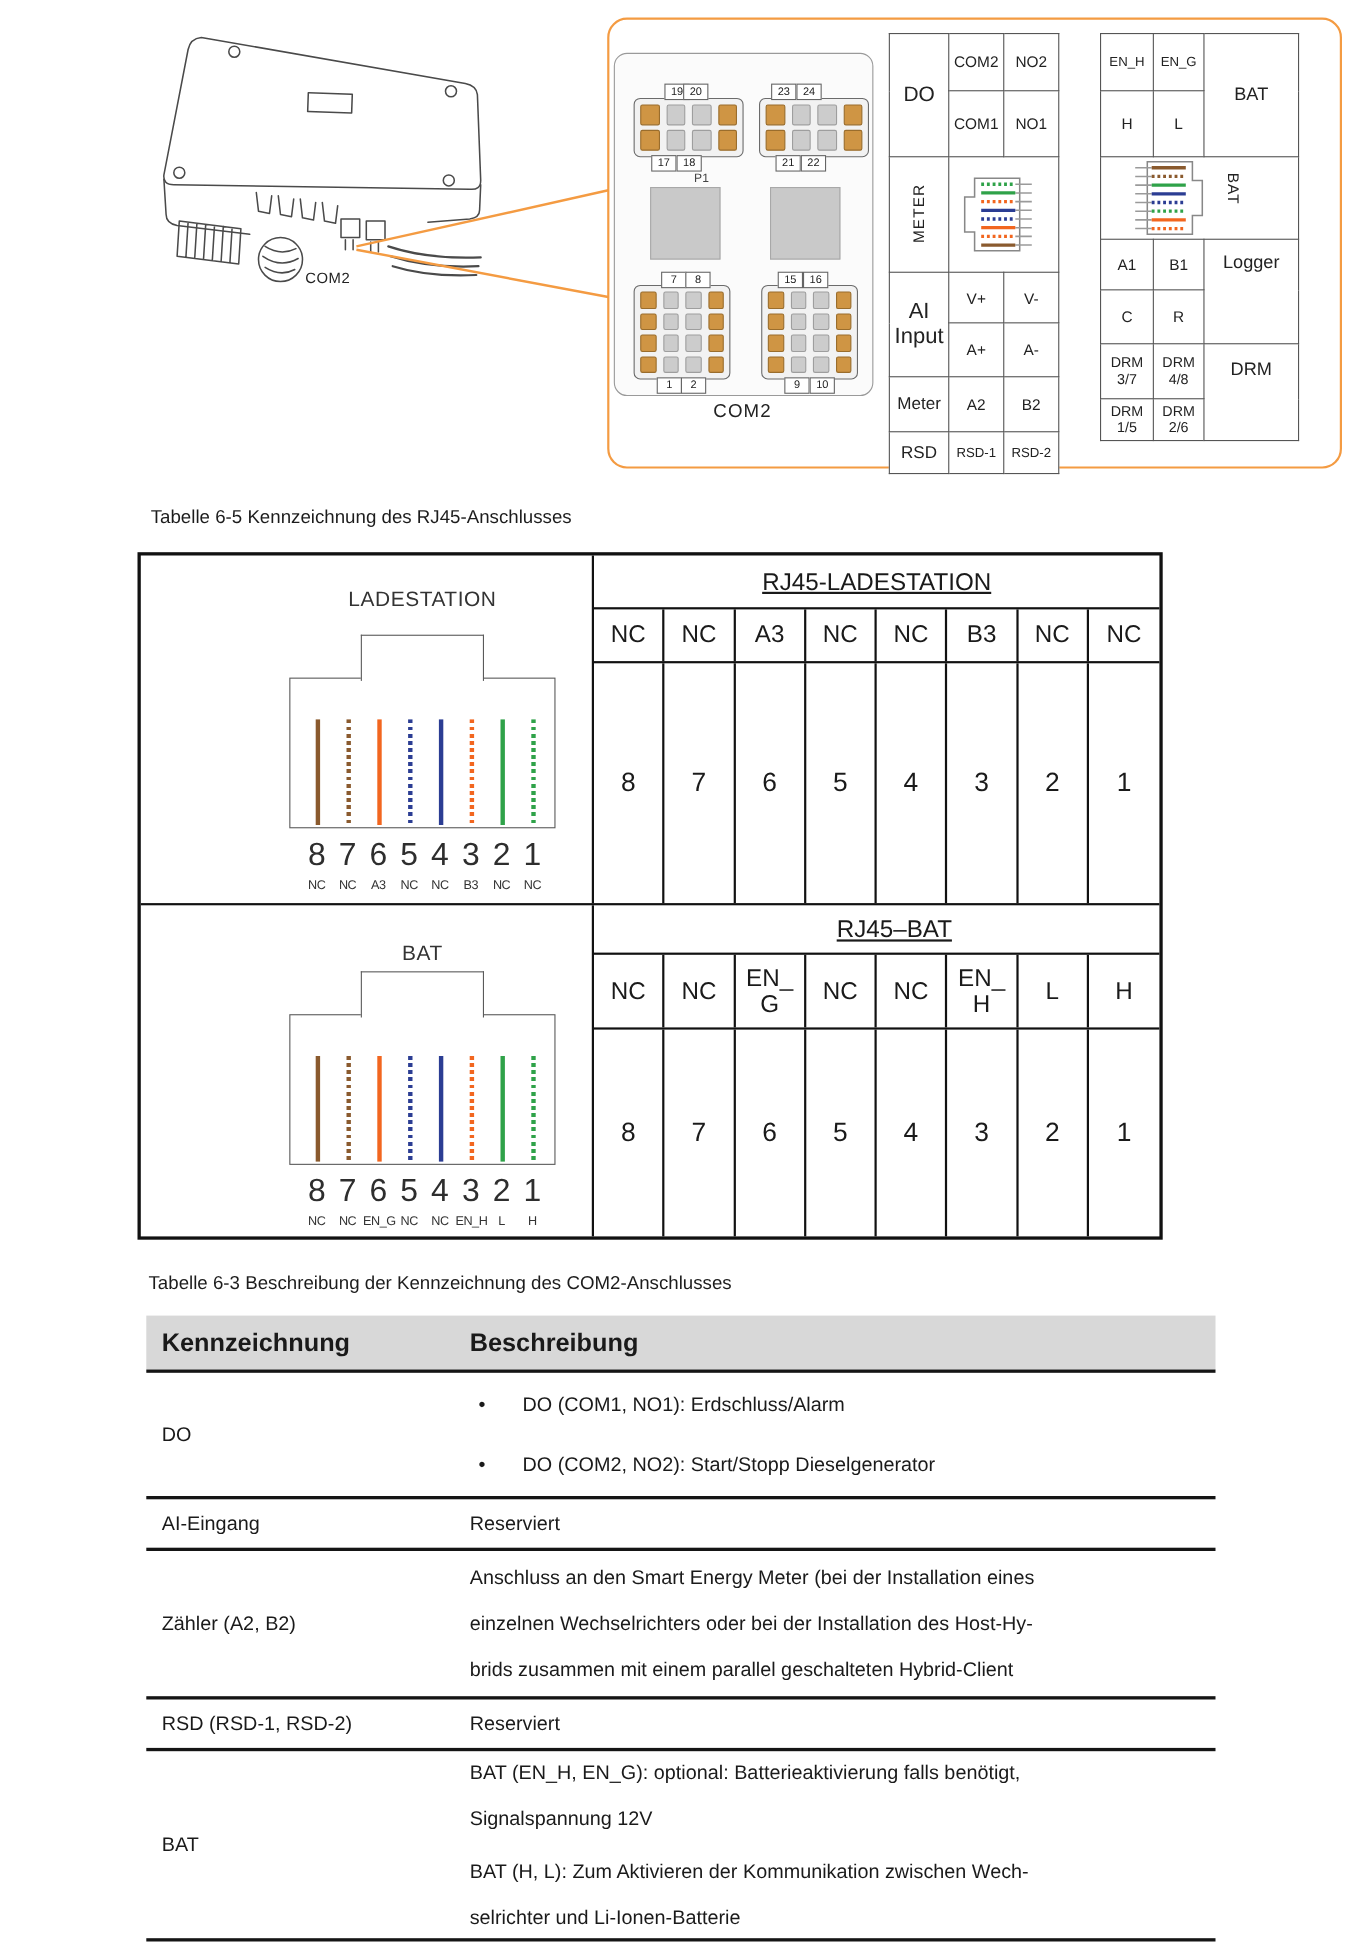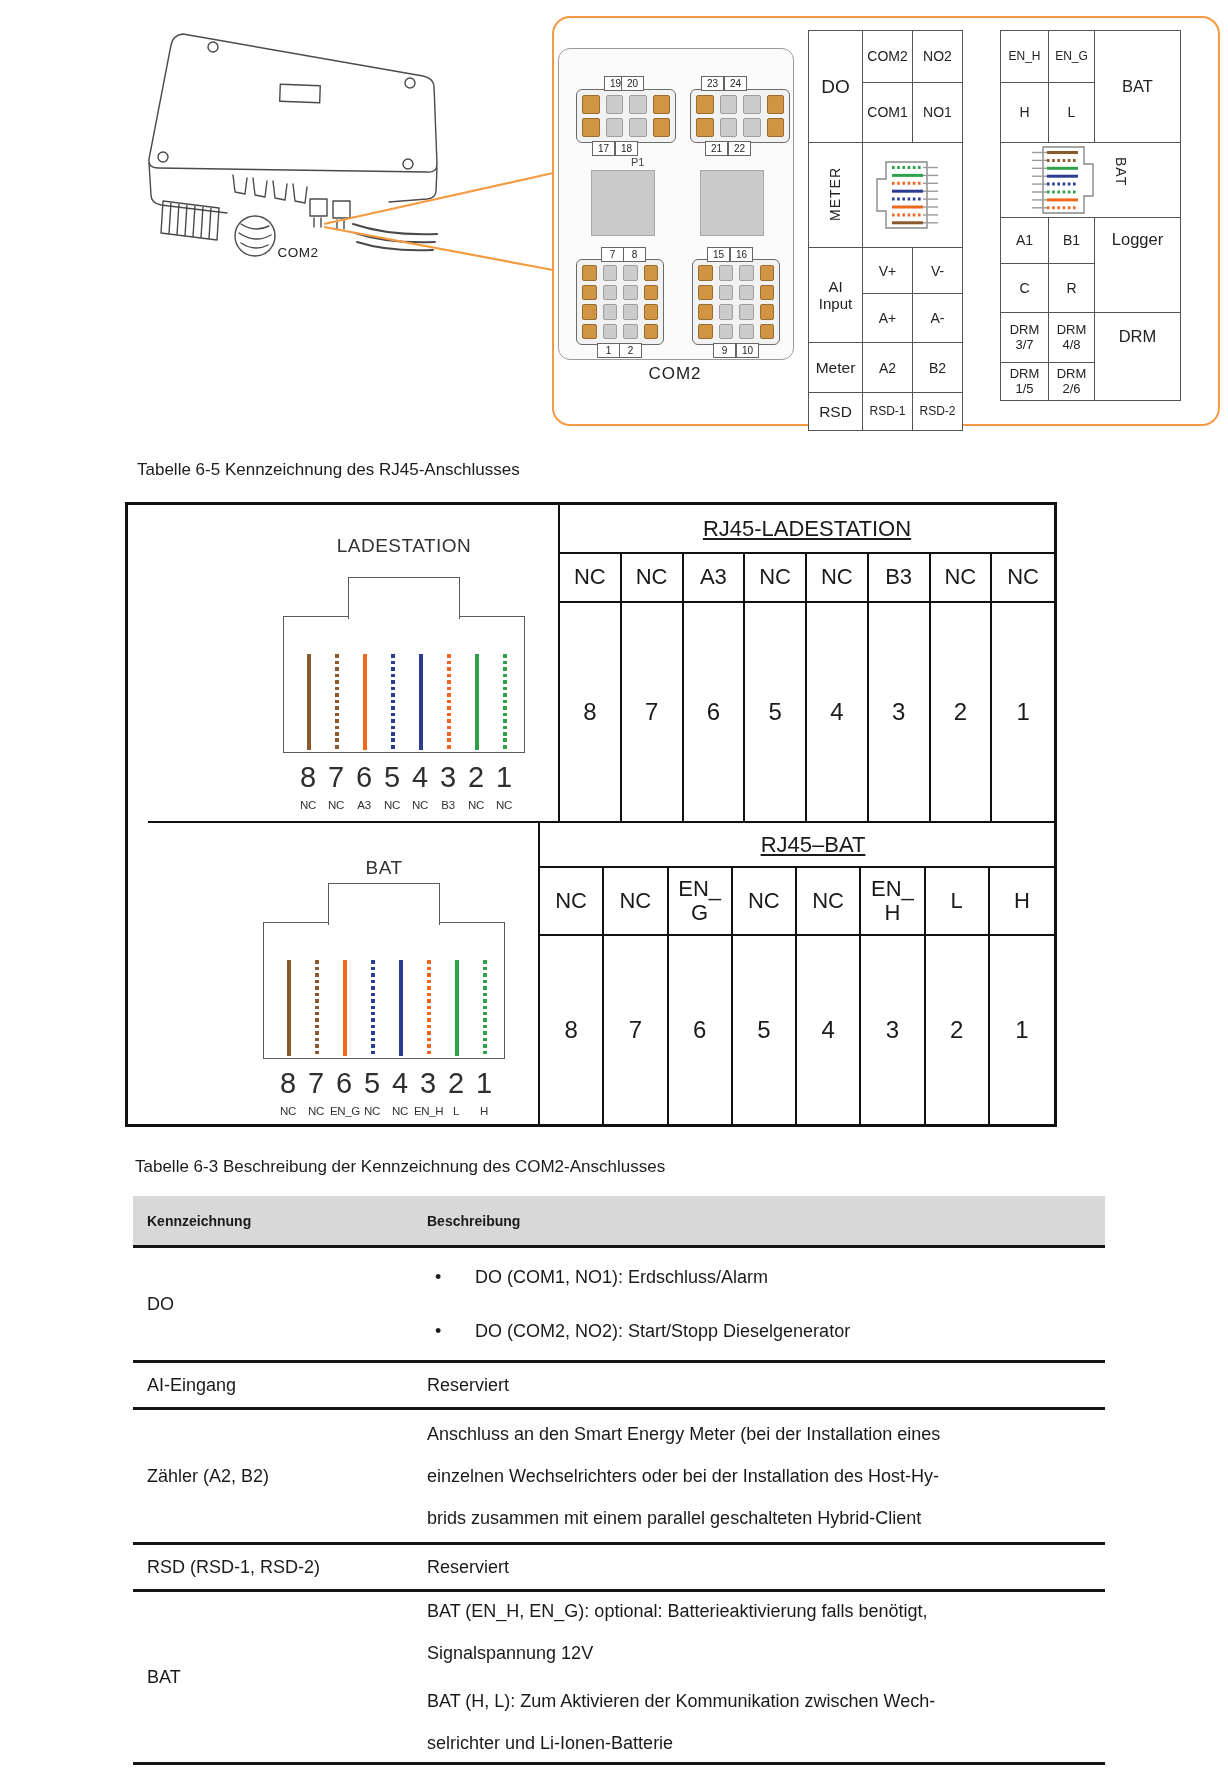--- a/index.html
+++ b/index.html
@@ -27,36 +27,36 @@
         font-size:10px;line-height:13px;text-align:center;color:#222;}
   .p1{position:absolute;font-size:11px;color:#444;padding-left:42px;}
   .term-caption{position:absolute;left:558px;top:364px;width:234px;text-align:center;
                 font-size:17px;letter-spacing:1px;color:#222;}
 
   
   table.pt{position:absolute;border-collapse:collapse;table-layout:fixed;background:#fff;}
   .pt td{border:1.4px solid #555;text-align:center;vertical-align:middle;font-size:14px;
          color:#222;white-space:pre-line;padding:0;line-height:1.15;}
   .pt td.big{font-size:19px;}
-  .pt td.ai{font-size:15px;}
+  .pt td.ai{font-size:20px;}
   .pt td.med{font-size:15.5px;}
   .pt td.small{font-size:12px;}
   .pt td.side{font-size:16.5px;}
   .pt td.topalign{vertical-align:top;}
   .pt td.drm2{font-size:13px;}
   .jackcell{position:relative;}
   .vtext{writing-mode:vertical-rl;transform:rotate(180deg);font-size:14px;letter-spacing:1px;color:#222;}
   .vtext2{position:absolute;writing-mode:vertical-rl;font-size:14px;letter-spacing:1px;color:#222;}
 
   
   .caption{position:absolute;font-size:17px;color:#1c1c1c;}
   #t62{position:absolute;left:125px;top:502px;width:932px;height:625px;border:3px solid #111;
        display:flex;flex-direction:column;box-sizing:border-box;background:#fff;}
   .t62-row{display:flex;position:relative;}
-  .t62-row.s1{height:316px;border-bottom:2.5px solid #111;margin-left:20px;}
+  .t62-row.s1{height:316px;border-bottom:2.5px solid #111;}
   .t62-row.s2{flex:1;}
   .t62-left{width:410px;border-right:2.5px solid #111;position:relative;}
   .plug-title{position:absolute;left:135px;width:242px;text-align:center;font-size:19px;
               letter-spacing:.5px;color:#333;}
   .s1 .plug-title{top:30px;} .s2 .plug-title{top:34px;}
   .plug{position:absolute;left:135px;width:242px;height:250px;}
   .s1 .plug{top:72px;} .s2 .plug{top:60px;}
   .plug-tab{position:absolute;left:65px;top:0;width:112px;height:42px;border:1.6px solid #5a5a5a;
             border-bottom:none;background:#fff;z-index:2;box-sizing:border-box;}
   .plug-body{position:absolute;left:0;top:39px;width:242px;height:137px;border:1.6px solid #5a5a5a;
@@ -76,21 +76,21 @@
   .s1 .t62-labs{height:47px;} .s2 .t62-labs{height:66px;}
   .t62-nums{flex:1;}
   .t62-grid>div{border-right:2px solid #111;display:flex;align-items:center;justify-content:center;
                 white-space:pre-line;text-align:center;}
   .t62-grid>div:last-child{border-right:none;}
   .t62-lab{font-size:22px;line-height:1.1;}
   .t62-num{font-size:24px;}
 
   
   #t63{position:absolute;left:133px;top:1196px;width:972px;border-bottom:3px solid #151515;background:#fff;}
-  .t63-head{height:49px;background:#d8d8d8;display:flex;align-items:center;font-weight:bold;font-size:14px;}
+  .t63-head{height:49px;background:#d8d8d8;display:flex;align-items:center;font-weight:bold;font-size:23px;}
   .t63-head .h1{width:294px;padding-left:14px;box-sizing:border-box;}
   .t63-row{display:flex;border-top:3px solid #151515;}
   .t63-label{width:294px;padding-left:14px;box-sizing:border-box;display:flex;align-items:center;
              font-size:18px;}
   .t63-body{flex:1;display:flex;flex-direction:column;justify-content:center;font-size:18px;
             white-space:pre-line;}
   .r0{height:112px;} .r1{height:44px;} .r2{height:132px;} .r3{height:44px;} .r4{height:170px;}
   .r2 .t63-body{line-height:42px;}
   .do-body{gap:28px;line-height:26px;}
   .bullet-line{display:flex;}

